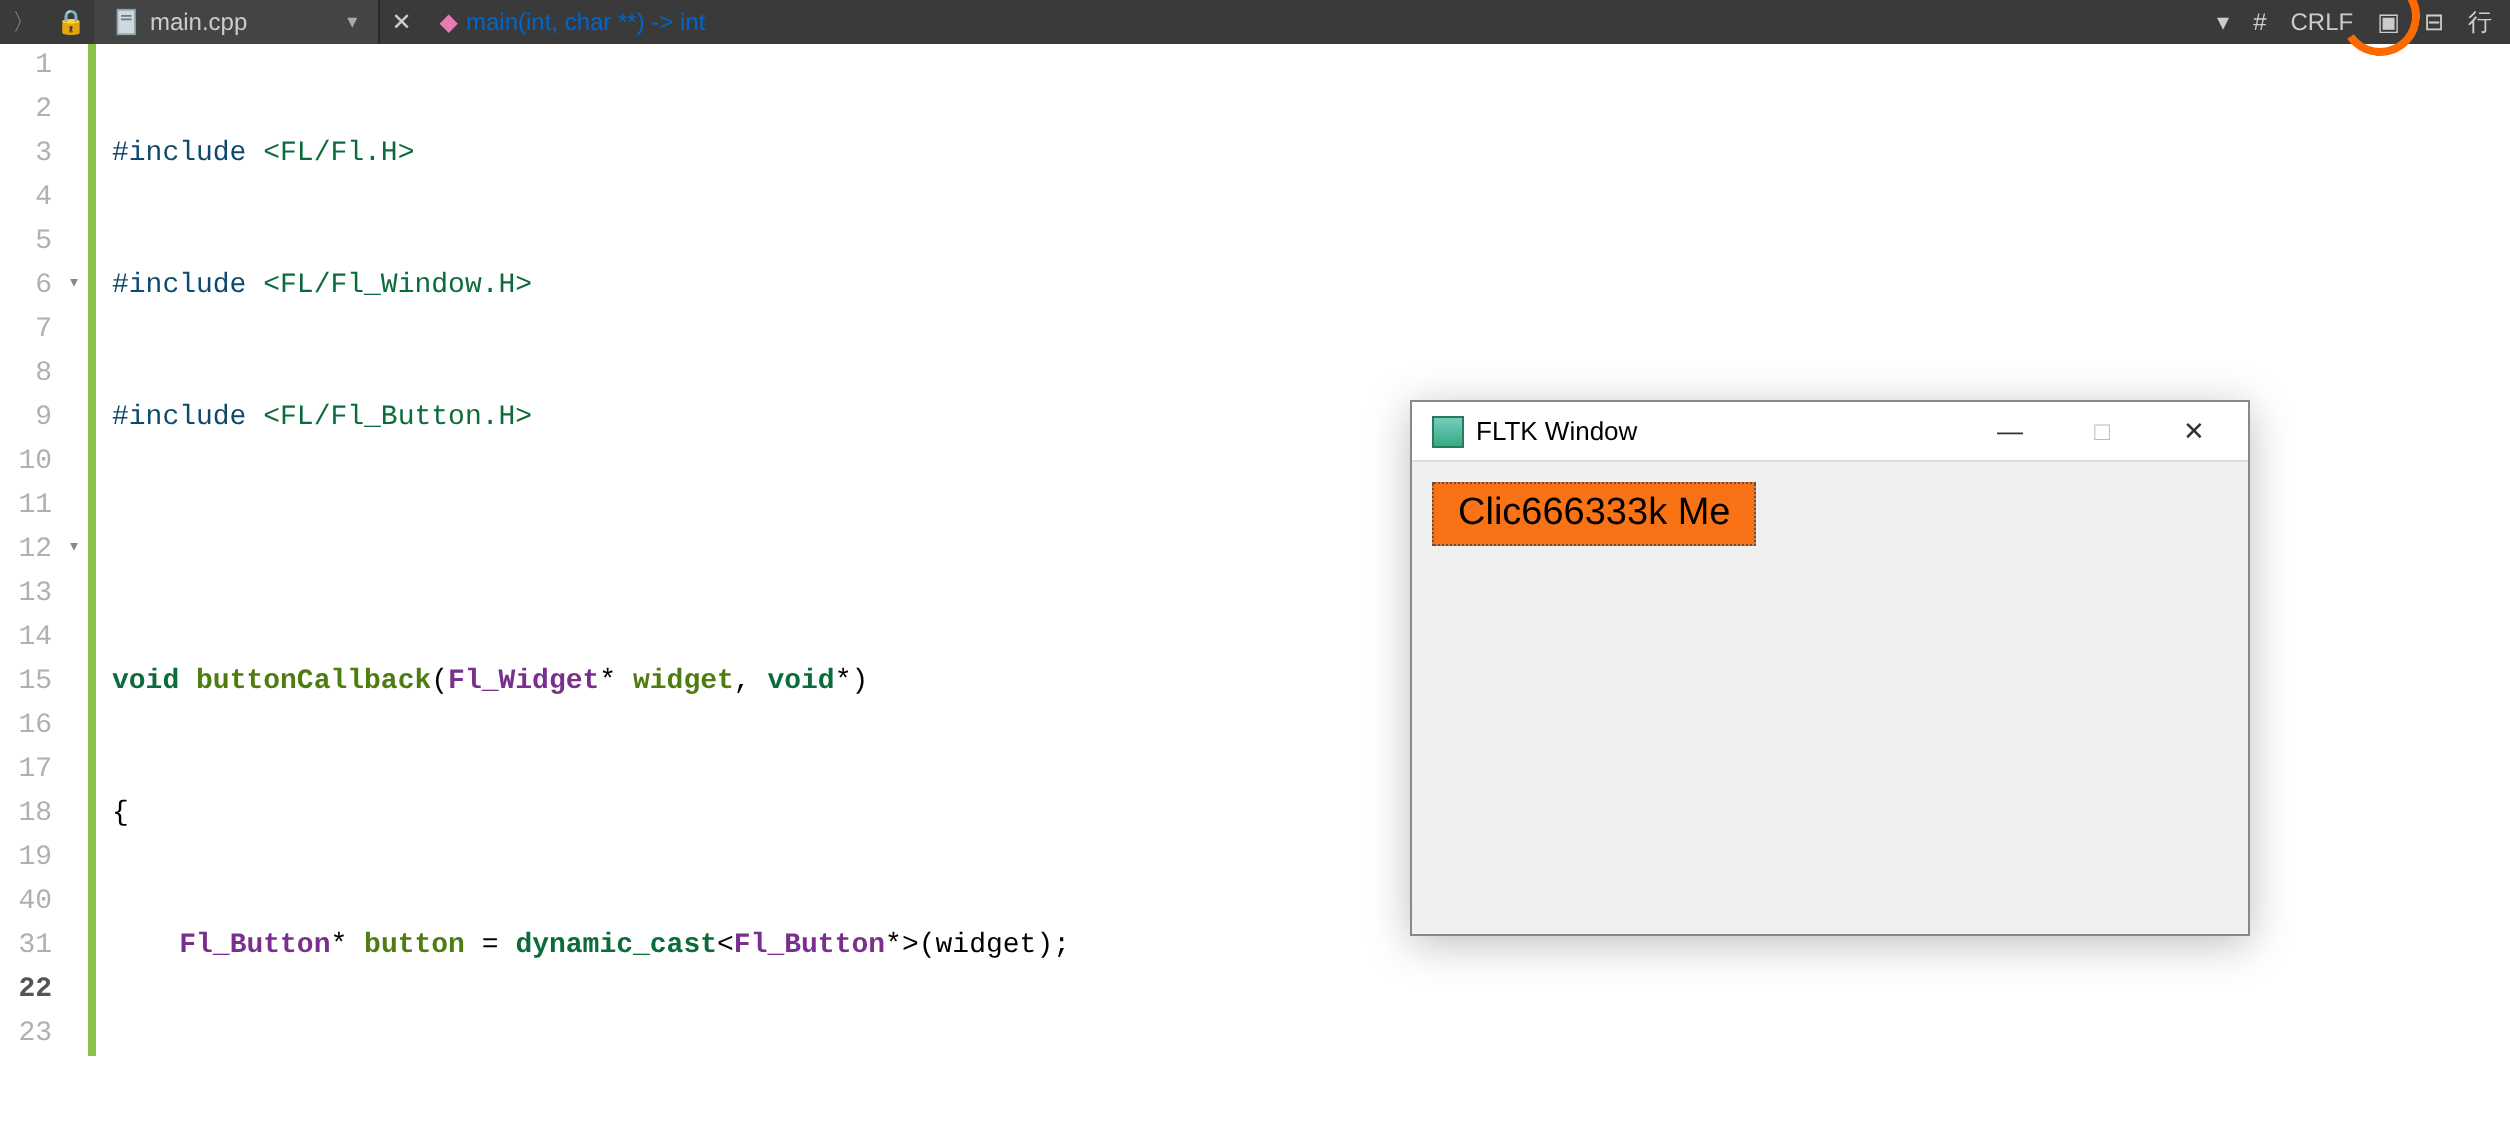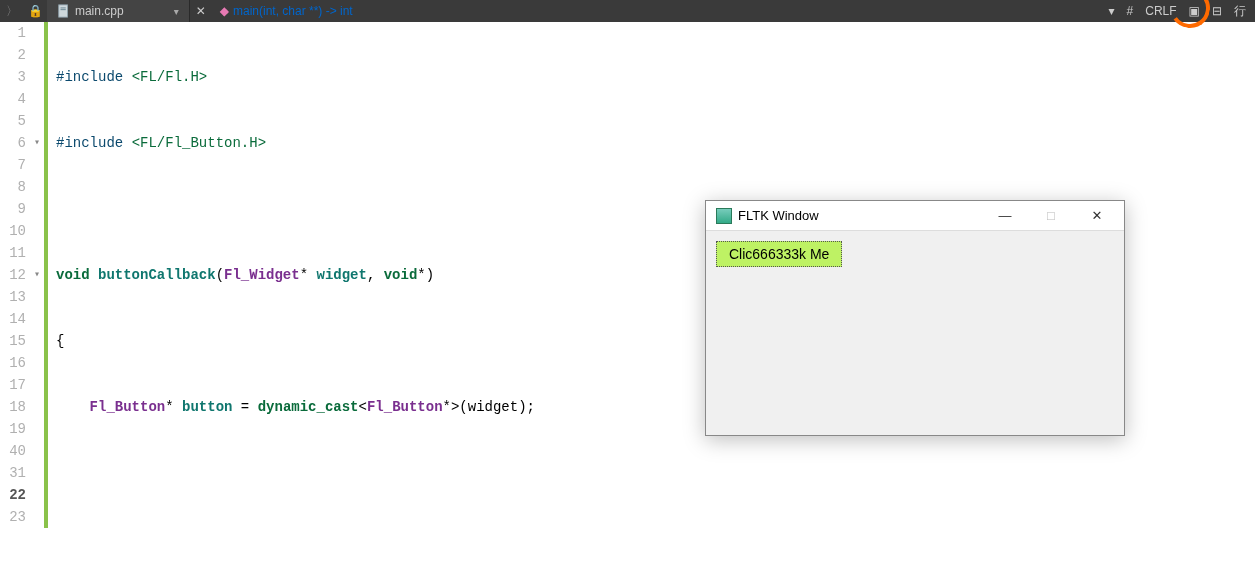--- a/index.html
+++ b/index.html
@@ -67,25 +67,25 @@
   .code {
     flex:1; padding-left:8px; line-height:22px; white-space:pre;
     font-family:"Consolas","Courier New",monospace;
     position:relative;
   }
   .code .row { height:22px; position:relative;}
   .kw { color:#0a6b3b; font-weight:bold;}
   .inc { color:#0c4a6e;}
   .type { color:#7a2f8f;font-weight:bold;}
   .func { color:#0066cc;}
-  .bold { font-weight:bold; color:#0f766e;}
+  .bold { font-weight:bold; color:#4d7c0f;}
   .angle { color:#0a6b3b;margin-top:40px;}
 
   .app-window {
-    position:absolute; left:705px; top:200px; width:420px; height:236px;
+    position:absolute; left:705px; top:200px; width:420px; height:268px;
     background:#f0f0f0; border:1px solid #888;
     box-shadow:0 4px 20px rgba(0,0,0,0.25);
     font-family: Arial, sans-serif;
   }
   .app-titlebar {
     height:30px; background:#fff; display:flex; align-items:center;
     border-bottom:1px solid #ddd; padding:0 4px;
   }
   .app-title-icon {
     width:16px;height:16px;margin:0 6px;
@@ -95,22 +95,22 @@
   .app-title { font-size:13px; color:#000;}
   .app-controls { margin-left:auto; display:flex;}
   .app-controls .btn {
     width:46px; height:30px; display:flex; align-items:center; justify-content:center;
     color:#333; cursor:pointer; font-size:13px;
   }
   .app-controls .btn.max { color:#bbb;}
   .app-body { padding:10px;}
   .fltk-button {
     display:inline-block; padding:4px 12px;
-    background:#bef264; border:1px dotted #555;
-    font-size:14px; color:#000; cursor:pointer;
+    background:#f97316; border:1px dotted #555;
+    font-size:19px; color:#000; cursor:pointer;
   }
 </style>
 </head>
 <body>
 
 <div class="orange-arc"></div>
 
 <div class="topbar">
   <div class="topbar-left">
     <span class="arrow">〉</span>
@@ -214,20 +214,21 @@
       <div class="c mod"></div>
       <div class="c mod"></div>
       <div class="c mod"></div>
       <div class="c mod"></div>
       <div class="c mod"></div>
       <div class="c mod"></div>
   </div>
 
   <div class="code">
     <div class="row"><span class="inc">#include </span><span class="angle">&lt;FL/Fl.H&gt;</span></div>
+    <div class="row"><span class="inc">#include </span><span class="angle">&lt;FL/Fl_Window.H&gt;</span></div>
     <div class="row"><span class="inc">#include </span><span class="angle">&lt;FL/Fl_Button.H&gt;</span></div>
     <div class="row"></div>
     <div class="row"><span class="kw">void </span><span class="bold">buttonCallback</span><span>(</span><span class="type">Fl_Widget</span><span>* </span><span class="bold">widget</span><span>, </span><span class="kw">void</span><span>*</span><span>)</span></div>
     <div class="row"><span>{</span></div>
     <div class="row"><span>    </span><span class="type">Fl_Button</span><span>* </span><span class="bold">button</span><span> = </span><span class="kw">dynamic_cast</span><span>&lt;</span><span class="type">Fl_Button</span><span>*&gt;</span><span>(</span><span>widget</span><span>);</span></div>
     
     
     
     
     

